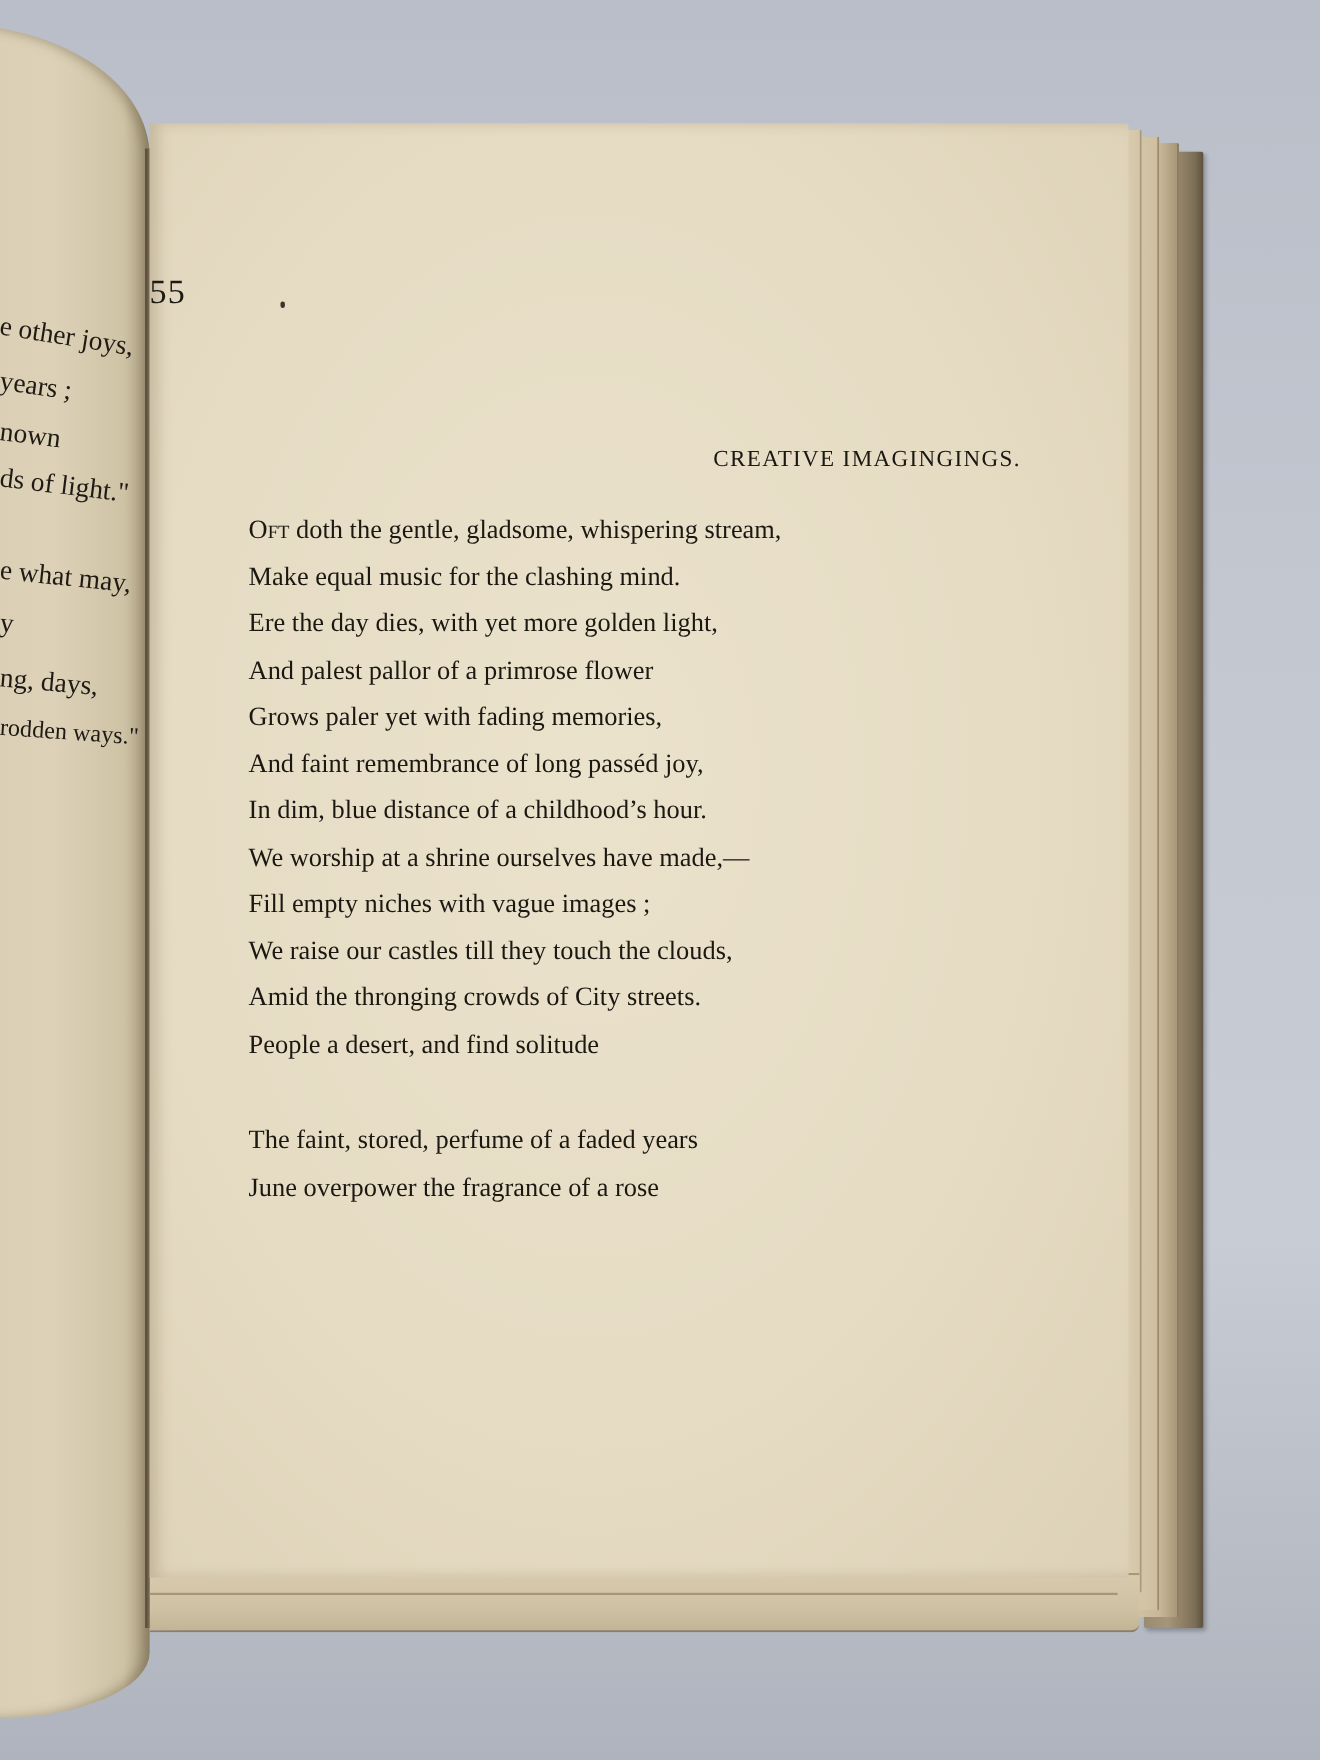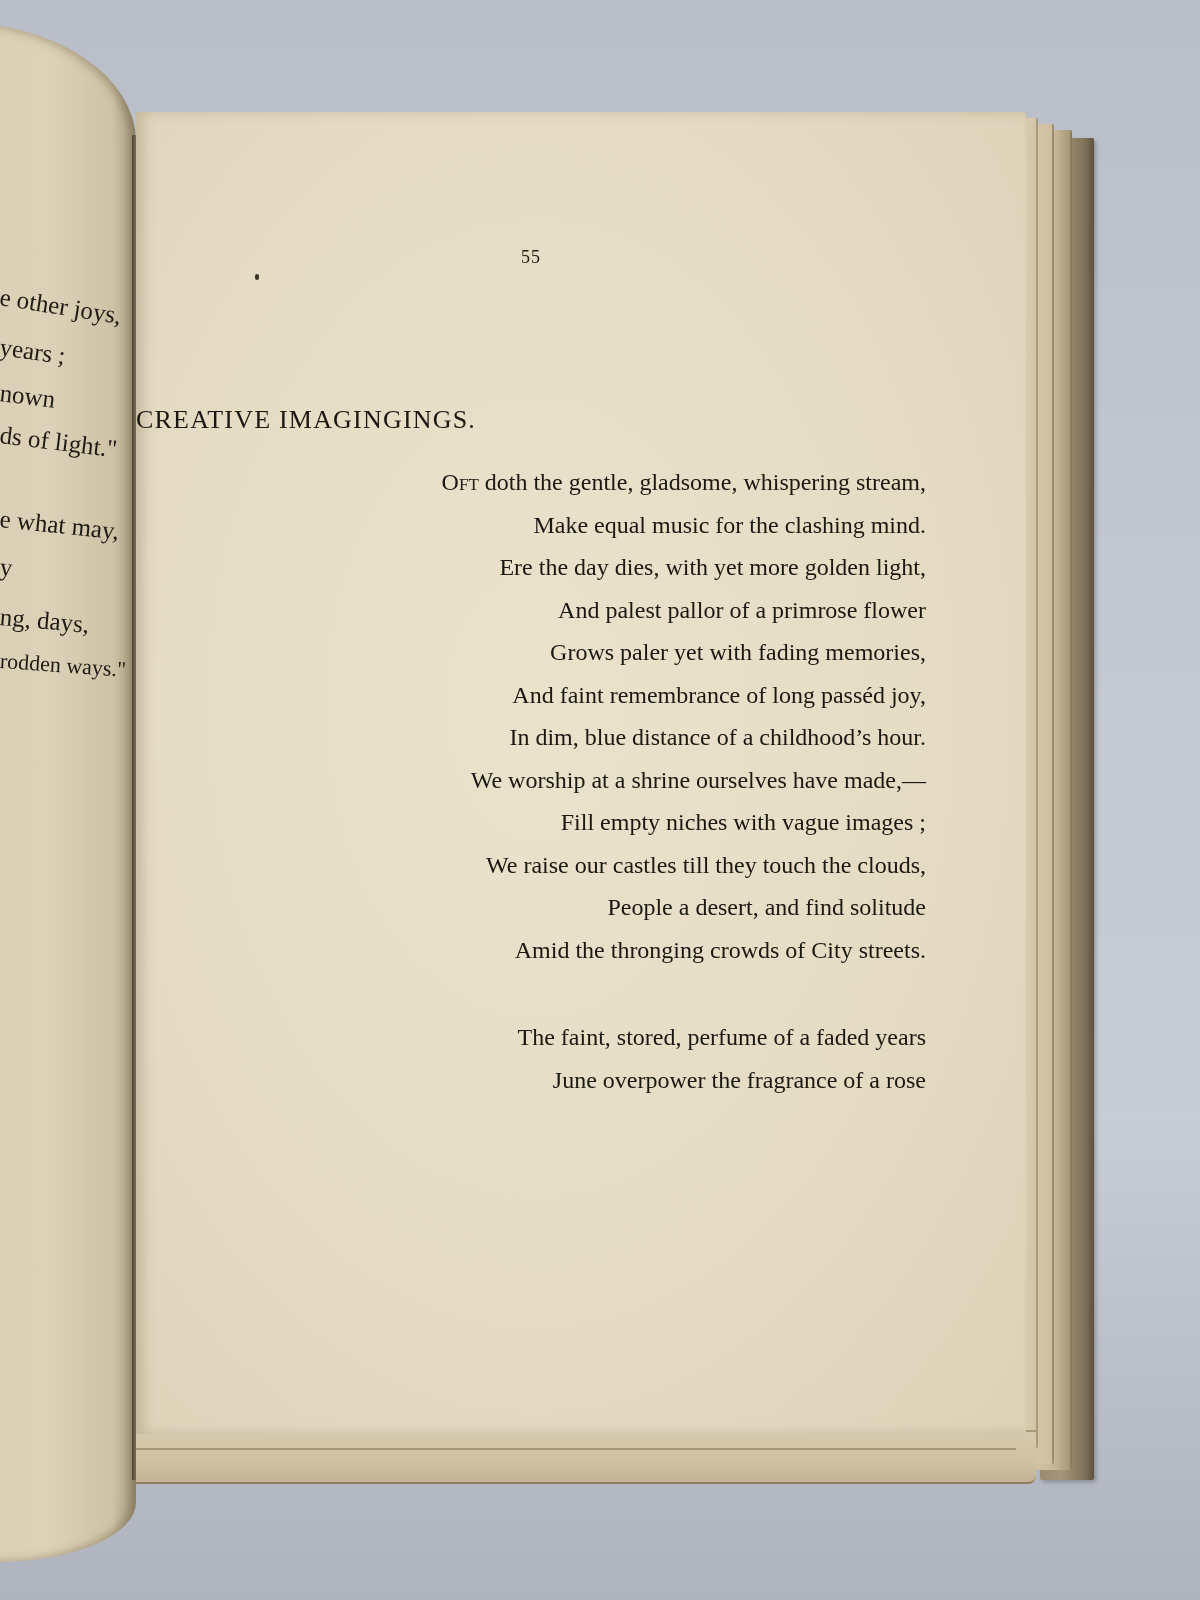--- a/index.html
+++ b/index.html
@@ -63,31 +63,31 @@
       border-top: 2px solid #a69676;
     }
     
     .page {
       position: absolute; left: 136px; top: 112px; width: 890px; height: 1322px;
       background: radial-gradient(ellipse at 45% 45%, #ebe2cc 0%, #e6dcc4 55%, #ddd2b7 100%);
       box-shadow: inset 8px 0 12px rgba(120,100,70,0.25);
       border-top-right-radius: 3px;
     }
     .page-number {
-      position: absolute; left: 0; width: 790px; top: 135px; text-align: center;
-      font-size: 18px; color: #1d1a15; letter-spacing: 1px;
+      position: absolute; left: 0; width: 790px; top: 135px; 
+      font-size: 31px; color: #1d1a15; letter-spacing: 1px;
     }
     .speck { position: absolute; width: 4px; height: 6px; background: #3b342a; border-radius: 2px; }
     .poem-title {
-      position: absolute; left: 0; width: 792px; top: 293px; text-align: left;
-      font-size: 26px; color: #1b1812; letter-spacing: 1.2px;
+      position: absolute; left: 0; width: 792px; top: 293px; text-align: right;
+      font-size: 21px; color: #1b1812; letter-spacing: 1.2px;
     }
     .poem {
       position: absolute; left: 90px; top: 349px; width: 700px;
-      font-size: 24px; color: #1b1812; line-height: 42.5px; text-align: right;
+      font-size: 24px; color: #1b1812; line-height: 42.5px;
     }
     .poem .line { display: block; white-space: nowrap; height: 42.5px; }
     .poem .stanza-gap { display: block; height: 45px; }
     .smallcaps-first { font-variant: small-caps; }
   </style>
 </head>
 <body>
 
 <div class="left-page">
   <div class="lp-text">
@@ -119,19 +119,19 @@
     <span class="line"><span class="smallcaps-first">Oft</span><span> doth the gentle, gladsome, whispering stream,</span></span>
     <span class="line">Make equal music for the clashing mind.</span>
     <span class="line">Ere the day dies, with yet more golden light,</span>
     <span class="line">And palest pallor of a primrose flower</span>
     <span class="line">Grows paler yet with fading memories,</span>
     <span class="line">And faint remembrance of long passéd joy,</span>
     <span class="line">In dim, blue distance of a childhood’s hour.</span>
     <span class="line">We worship at a shrine ourselves have made,—</span>
     <span class="line">Fill empty niches with vague images ;</span>
     <span class="line">We raise our castles till they touch the clouds,</span>
+    <span class="line">Amid the thronging crowds of City streets.</span>
     <span class="line">People a desert, and find solitude</span>
-    <span class="line">Amid the thronging crowds of City streets.</span>
     <span class="stanza-gap"></span>
     <span class="line">The faint, stored, perfume of a faded years</span>
     <span class="line">June overpower the fragrance of a rose</span>
   </div>
 </div>
 
 </body></html>

